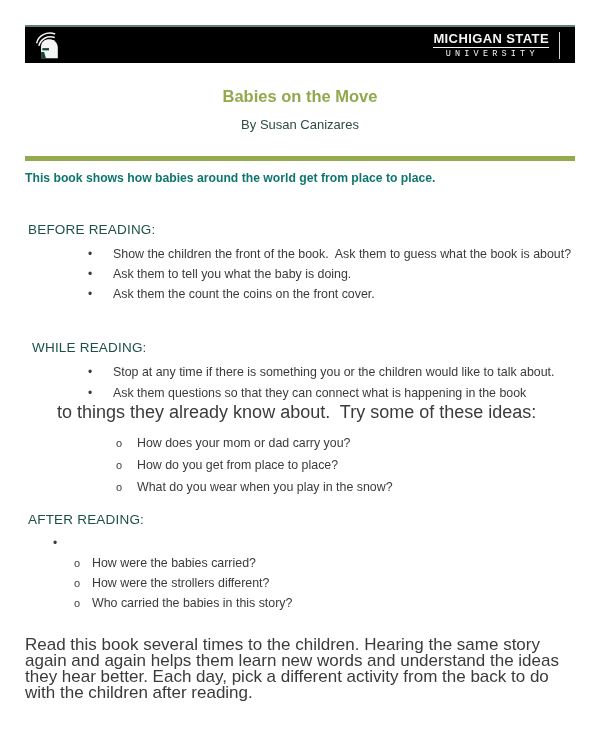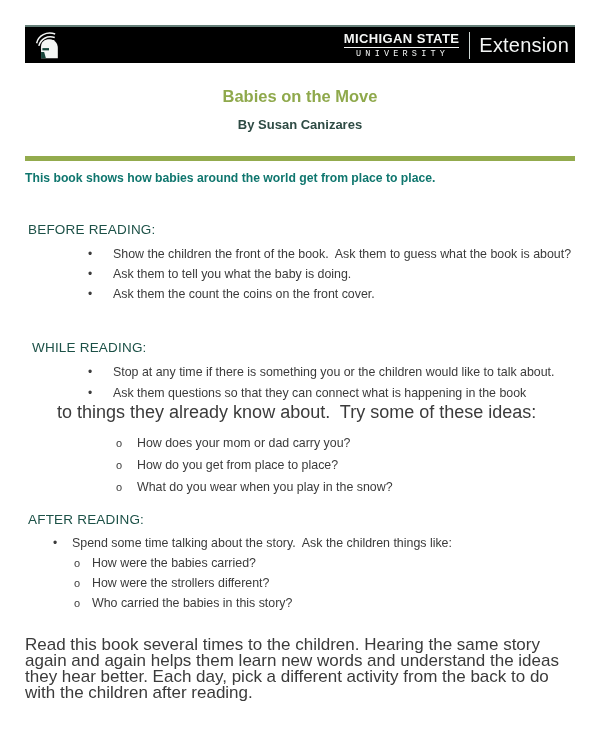--- a/index.html
+++ b/index.html
@@ -29,21 +29,21 @@
   .wm2{font-size:8.5px;letter-spacing:4.2px;margin-top:2px;text-indent:2px;font-family:Liberation Mono, monospace;}
   .brand-divider{width:1px;height:27px;background:#cfd8d5;margin:0 9px 0 10px;}
   .ext{font-size:20px;font-weight:400;letter-spacing:.2px;}
   
   .doc-title{
     margin:0;padding-top:88px;
     text-align:center;font-size:16.5px;font-weight:bold;color:#8fa94c;line-height:17px;
   }
   .byline{
     margin:13px 0 0 0;
-    text-align:center;font-size:13px;font-weight:bold;color:#2e4b44;line-height:13px;
+    text-align:center;font-size:13px;font-weight:normal;color:#2e4b44;line-height:13px;
   }
   .rule{margin:25px 25px 0 25px;height:5px;background:#93ab4d;}
   .intro{
     margin:10px 25px 0 25px;
     font-size:12.2px;font-weight:bold;color:#0f766e;line-height:14px;white-space:pre-wrap;
   }
   .sec-heading{
     margin:0 0 0 28px;
     font-size:13.5px;font-weight:normal;color:#1c5147;line-height:15px;letter-spacing:.2px;
   }
@@ -92,21 +92,20 @@
         <rect x="9.5" y="20.5" width="7.5" height="2.6" fill="#18453b"></rect>
         <path fill="#18453b" d="M8 32 V25 H11.5 L13.5 32 Z"></path>
       </svg>
     </span>
     <div class="brand">
       <div class="wordmark">
         <div class="wm1">MICHIGAN STATE</div>
         <div class="wm2">UNIVERSITY</div>
       </div>
       <div class="brand-divider"></div>
-      <div class="ext">Extension</div>
     </div>
   </header>
 
   <h1 class="doc-title">Babies on the Move</h1>
   <h2 class="byline">By Susan Canizares</h2>
 
   <div class="rule"></div>
 
   <p class="intro">This book shows how babies around the world get from place to place.</p>
 
@@ -155,21 +154,20 @@
         </div>
       </div>
     </div>
   </section>
 
   <section class="sec-after">
     <h3 class="sec-heading">AFTER READING:</h3>
     <div class="bullets">
       <div class="bullet l1a">
         <span class="marker">•</span>
-        <span>Spend some time talking about the story.  Ask the children things like:</span>
       </div>
       <div class="bullet l2a">
         <span class="marker">o</span>
         <span>How were the babies carried?</span>
       </div>
       <div class="bullet l2a">
         <span class="marker">o</span>
         <span>How were the strollers different?</span>
       </div>
       <div class="bullet l2a">

